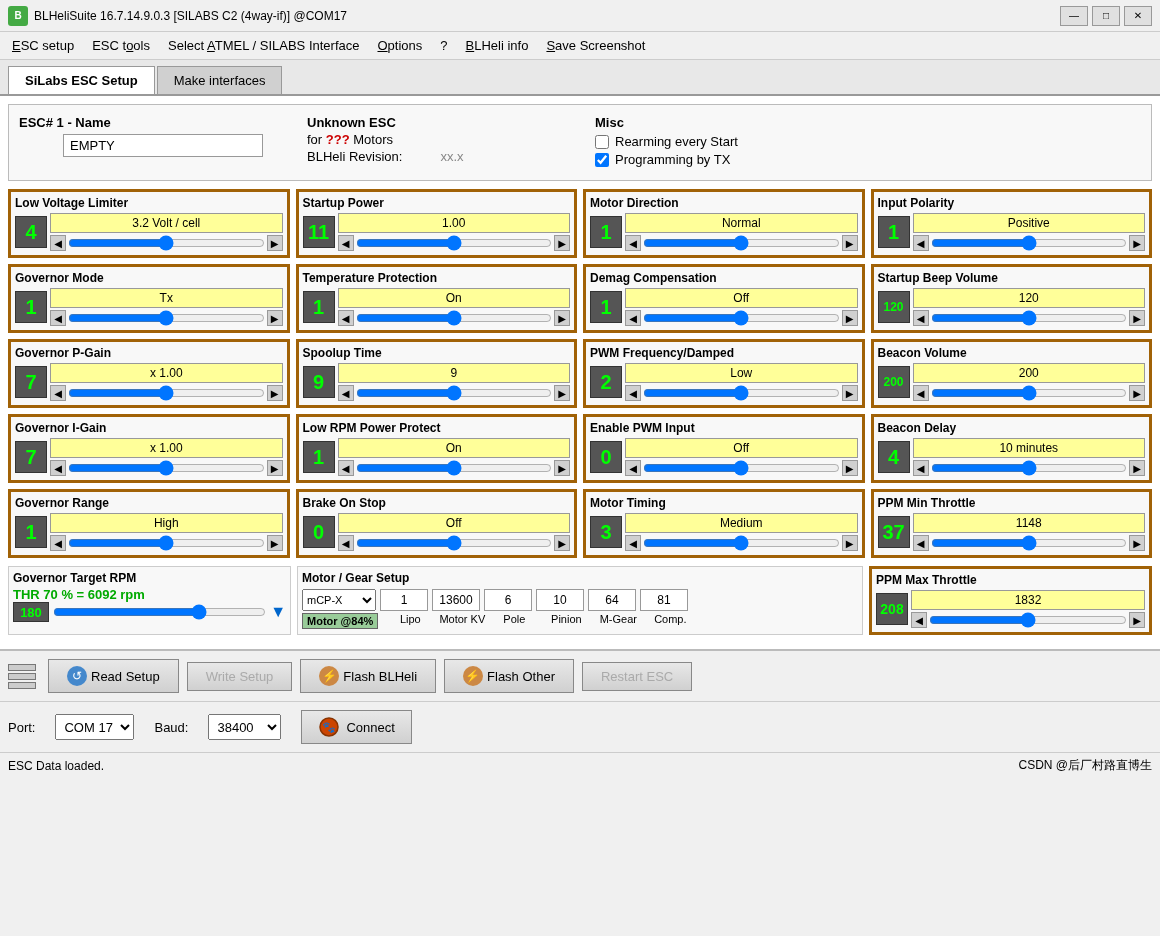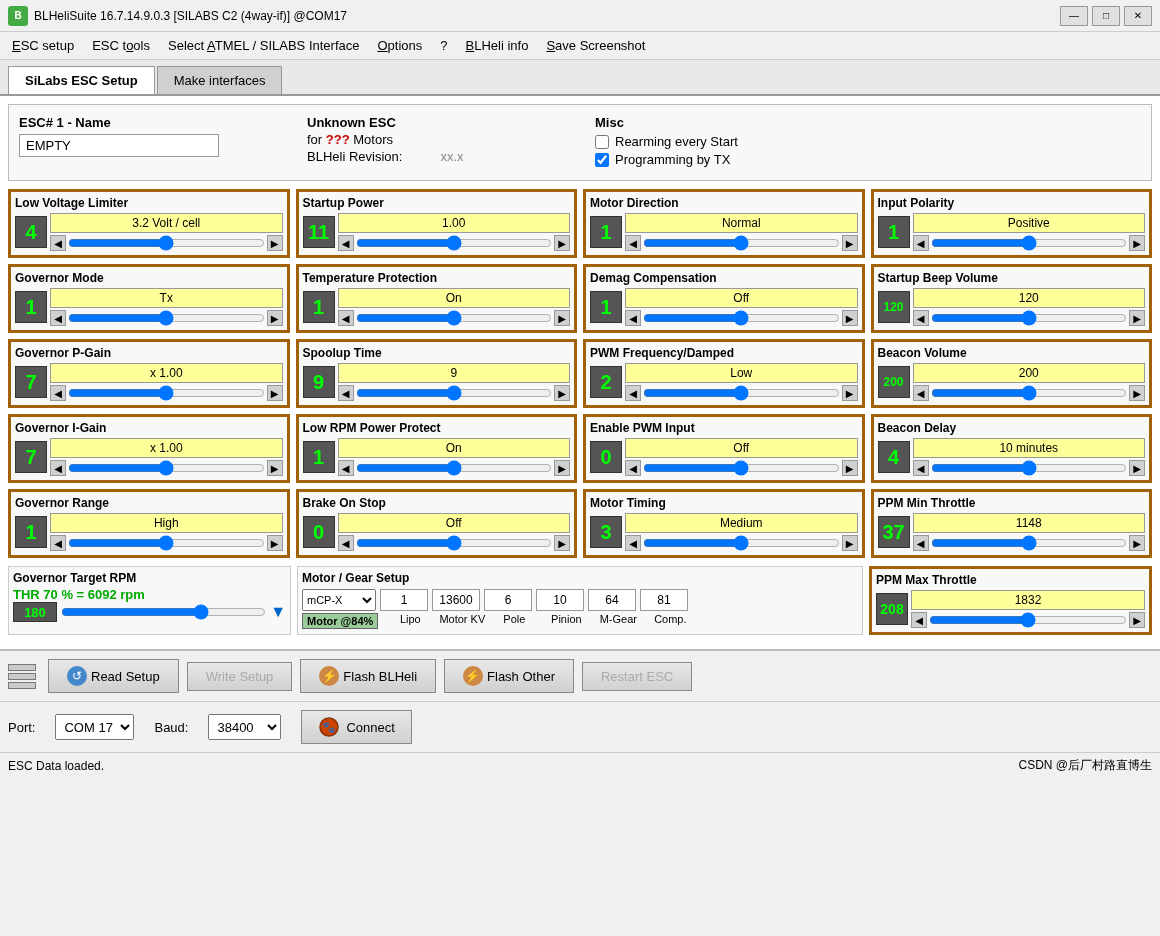--- a/index.html
+++ b/index.html
@@ -22,21 +22,21 @@
     #tabs { background: #e8e8e8; border-bottom: 2px solid #999; height: 36px; display: flex; align-items: flex-end; padding: 0 8px; gap: 2px; }
     .tab { padding: 6px 16px; border: 1px solid #999; border-bottom: none; background: #d0d0d0; cursor: pointer; font-size: 13px; }
     .tab.active { background: white; font-weight: bold; }
     
     
     #main { background: white; padding: 8px; }
     
     
     #esc-header { display: grid; grid-template-columns: 280px 280px 1fr; gap: 8px; margin-bottom: 8px; border: 1px solid #bbb; padding: 10px; background: #f8f8f8; }
     .esc-header-section { }
-    .esc-name-input { border: 1px solid #999; padding: 3px 6px; width: 200px; font-size: 13px; background: white; }
+    .esc-name-input { border: 1px solid #999; padding: 3px 6px; width: 200px; font-size: 13px; background: white; margin-left: 44px; }
     .revision-row { display: flex; gap: 8px; align-items: center; font-size: 13px; }
     .revision-val { color: #888; margin-left: 30px; }
     .misc-section { }
     .checkbox-row { display: flex; align-items: center; gap: 6px; font-size: 13px; margin: 3px 0; }
     .checkbox-row input[type=checkbox] { width: 14px; height: 14px; }
     
     
     #param-grid { display: grid; grid-template-columns: repeat(4, 1fr); gap: 6px; margin-bottom: 8px; }
     .param-cell { border: 3px solid #a16207; padding: 4px; background: #f8f8f8; }
     .param-label { font-size: 12px; font-weight: bold; margin-bottom: 3px; color: #000; }
@@ -46,21 +46,21 @@
     .param-value { background: #ffff99; border: 1px solid #999; text-align: center; padding: 2px 4px; font-size: 12px; width: 100%; display: block; }
     .param-slider-row { display: flex; align-items: center; gap: 2px; margin-top: 2px; }
     .arrow-btn { width: 16px; height: 16px; background: #d0d0d0; border: 1px solid #999; cursor: pointer; font-size: 10px; display: flex; align-items: center; justify-content: center; }
     .param-slider { flex: 1; height: 14px; background: #e0e0e0; border: 1px inset #999; }
     
     
     #governor-target { border: 1px solid #ccc; padding: 4px; background: #f8f8f8; }
     .rpm-label { font-size: 12px; font-weight: bold; margin-bottom: 2px; }
     .rpm-value { color: #00aa00; font-size: 13px; font-weight: bold; }
     .rpm-slider-area { display: flex; align-items: center; gap: 4px; }
-    .rpm-num { width: 44px; height: 20px; background: #555; color: #00ff00; font-size: 13px; font-weight: bold; display: flex; align-items: center; justify-content: center; border: 1px solid #333; }
+    .rpm-num { width: 36px; height: 20px; background: #555; color: #00ff00; font-size: 13px; font-weight: bold; display: flex; align-items: center; justify-content: center; border: 1px solid #333; }
     
     
     #motor-gear { border: 1px solid #ccc; padding: 4px; background: #f8f8f8; }
     .motor-gear-label { font-size: 12px; font-weight: bold; margin-bottom: 4px; }
     .motor-gear-inputs { display: flex; gap: 4px; align-items: center; }
     .motor-gear-inputs select { font-size: 11px; height: 22px; }
     .motor-gear-input { width: 48px; height: 22px; border: 1px solid #999; text-align: center; font-size: 12px; }
     .motor-gear-labels { display: flex; gap: 4px; margin-top: 2px; font-size: 11px; }
     .motor-label { width: 48px; text-align: center; }
     .motor-at { background: #99cc99; border: 1px solid #666; padding: 1px 4px; font-size: 11px; font-weight: bold; margin-right: 4px; }

